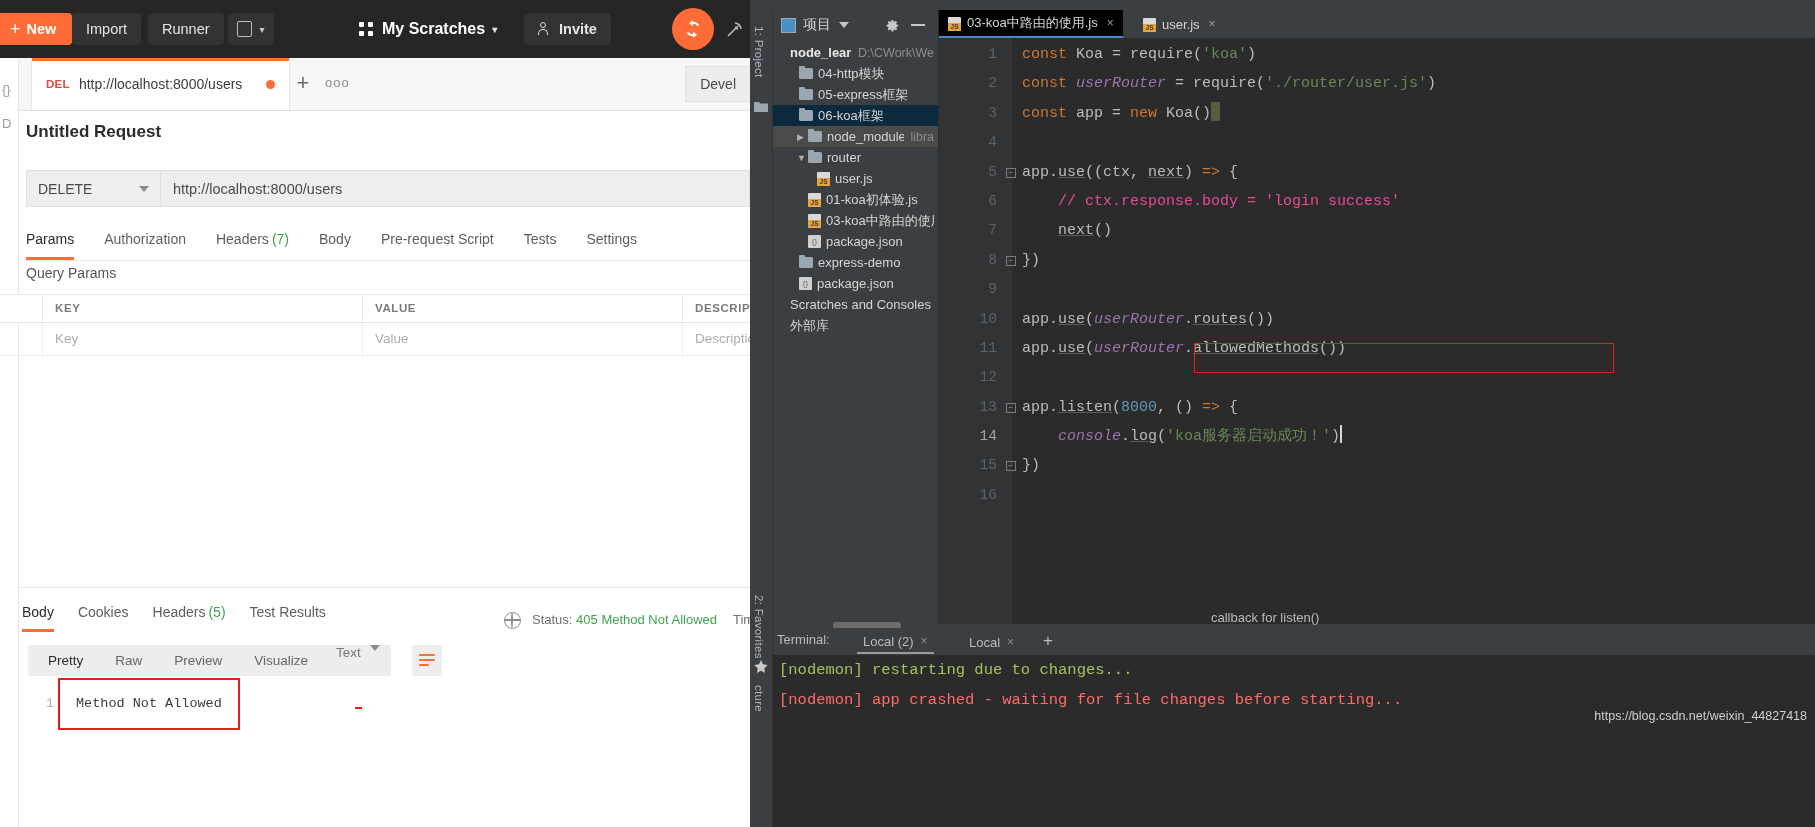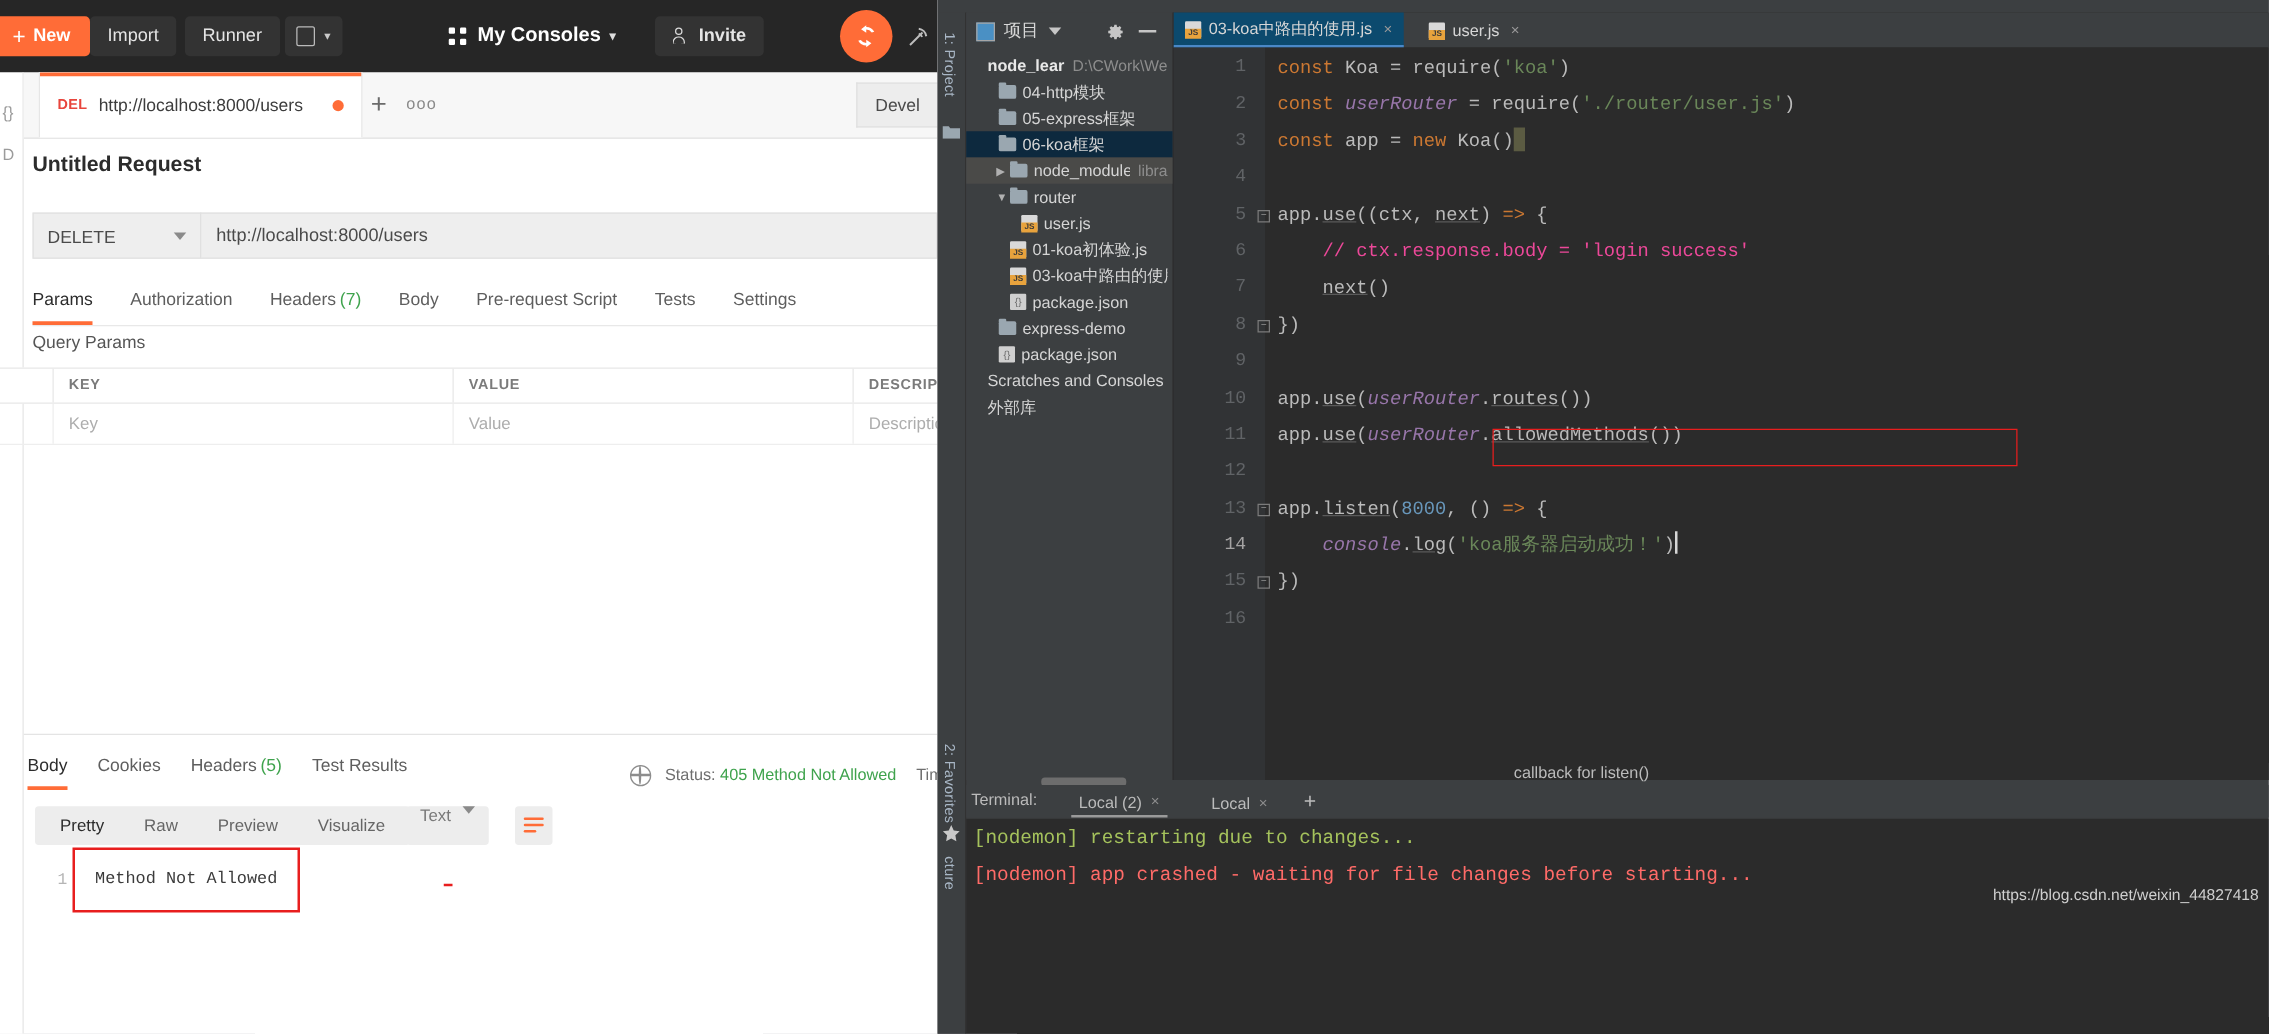--- a/index.html
+++ b/index.html
@@ -146,21 +146,21 @@
   .tnode .pkgico::after{content:"{}";position:absolute;left:0;top:0;width:13px;height:13px;color:#6a6a6a;font-size:8px;text-align:center;line-height:13px;}
   .tnode .nm{overflow:hidden;text-overflow:clip;}
   .tnode .sub{color:#8d8d8d;margin-left:6px;font-size:12.5px;}
   .tnode.root .nm{font-weight:bold;color:#e8e8e8;}
   .scrollthumb{position:absolute;left:60px;top:612px;width:68px;height:7px;background:#6d6d6d;border-radius:3px;}
 
   
   .ide-editor{position:absolute;left:189px;top:10px;width:876px;height:614px;background:#2b2b2b;}
   .ed-tabs{position:absolute;left:0;top:0;width:876px;height:28px;background:#3c3f41;}
   .ed-tab{position:absolute;top:0;height:28px;display:flex;align-items:center;padding:0 9px;box-sizing:border-box;font-size:13px;color:#d6d6d6;cursor:pointer;white-space:nowrap;}
-  .ed-tab.act{background:#0c4a6e;border-bottom:2.5px solid #4a88c7;}
+  .ed-tab.act{background:#000000;border-bottom:2.5px solid #4a88c7;}
   .ed-tab .jsico{width:13px;height:13px;flex:none;margin-right:6px;position:relative;background:#d9d9d9;border-radius:1px;}
   .ed-tab .jsico::after{content:"JS";position:absolute;left:0;bottom:-1px;width:13px;height:8px;background:#e8a33d;color:#3a3a3a;font-size:6.5px;font-weight:bold;text-align:center;line-height:8px;}
   .ed-tab .x{margin-left:9px;color:#9a9a9a;font-size:12px;}
 
   .ed-gutterbg{position:absolute;left:0;top:28px;width:73px;height:586px;background:#313335;}
   .ed-codebg{position:absolute;left:73px;top:28px;width:803px;height:586px;background:#2b2b2b;}
   .ed-lines{position:absolute;left:0;top:30px;width:876px;font-family:"Liberation Mono",monospace;font-size:15px;}
   .ed-line{position:relative;height:29.4px;line-height:29.4px;white-space:pre;}
   .ed-num{position:absolute;left:0;width:58px;text-align:right;color:#606366;font-size:14.5px;}
   .ed-num.cur{color:#a4a3a3;}
@@ -214,21 +214,21 @@
         <span class="doc-ico"></span>
         <span class="caret">▾</span>
       </div>
       <div class="pm-btn pm-ws">
         <span class="grid-ico">
             <i></i>
             <i></i>
             <i></i>
             <i></i>
           </span>
-        <span>My Consoles</span>
+        <span>My Scratches</span>
         <span class="caret">▾</span>
       </div>
       <div class="pm-btn pm-invite">
         <span class="person-ico"></span>
         <span style="font-weight:bold">Invite</span>
       </div>
       <div class="pm-sync">
         <svg viewBox="0 0 24 24">
             <path d="M12 4a8 8 0 0 1 7 4.1l-2.2.6A5.8 5.8 0 0 0 12 6.2V9L7.5 5.8 12 2.4zM12 20a8 8 0 0 1-7-4.1l2.2-.6A5.8 5.8 0 0 0 12 17.8V15l4.5 3.2L12 21.6z" fill="#fff"></path>
           </svg>

